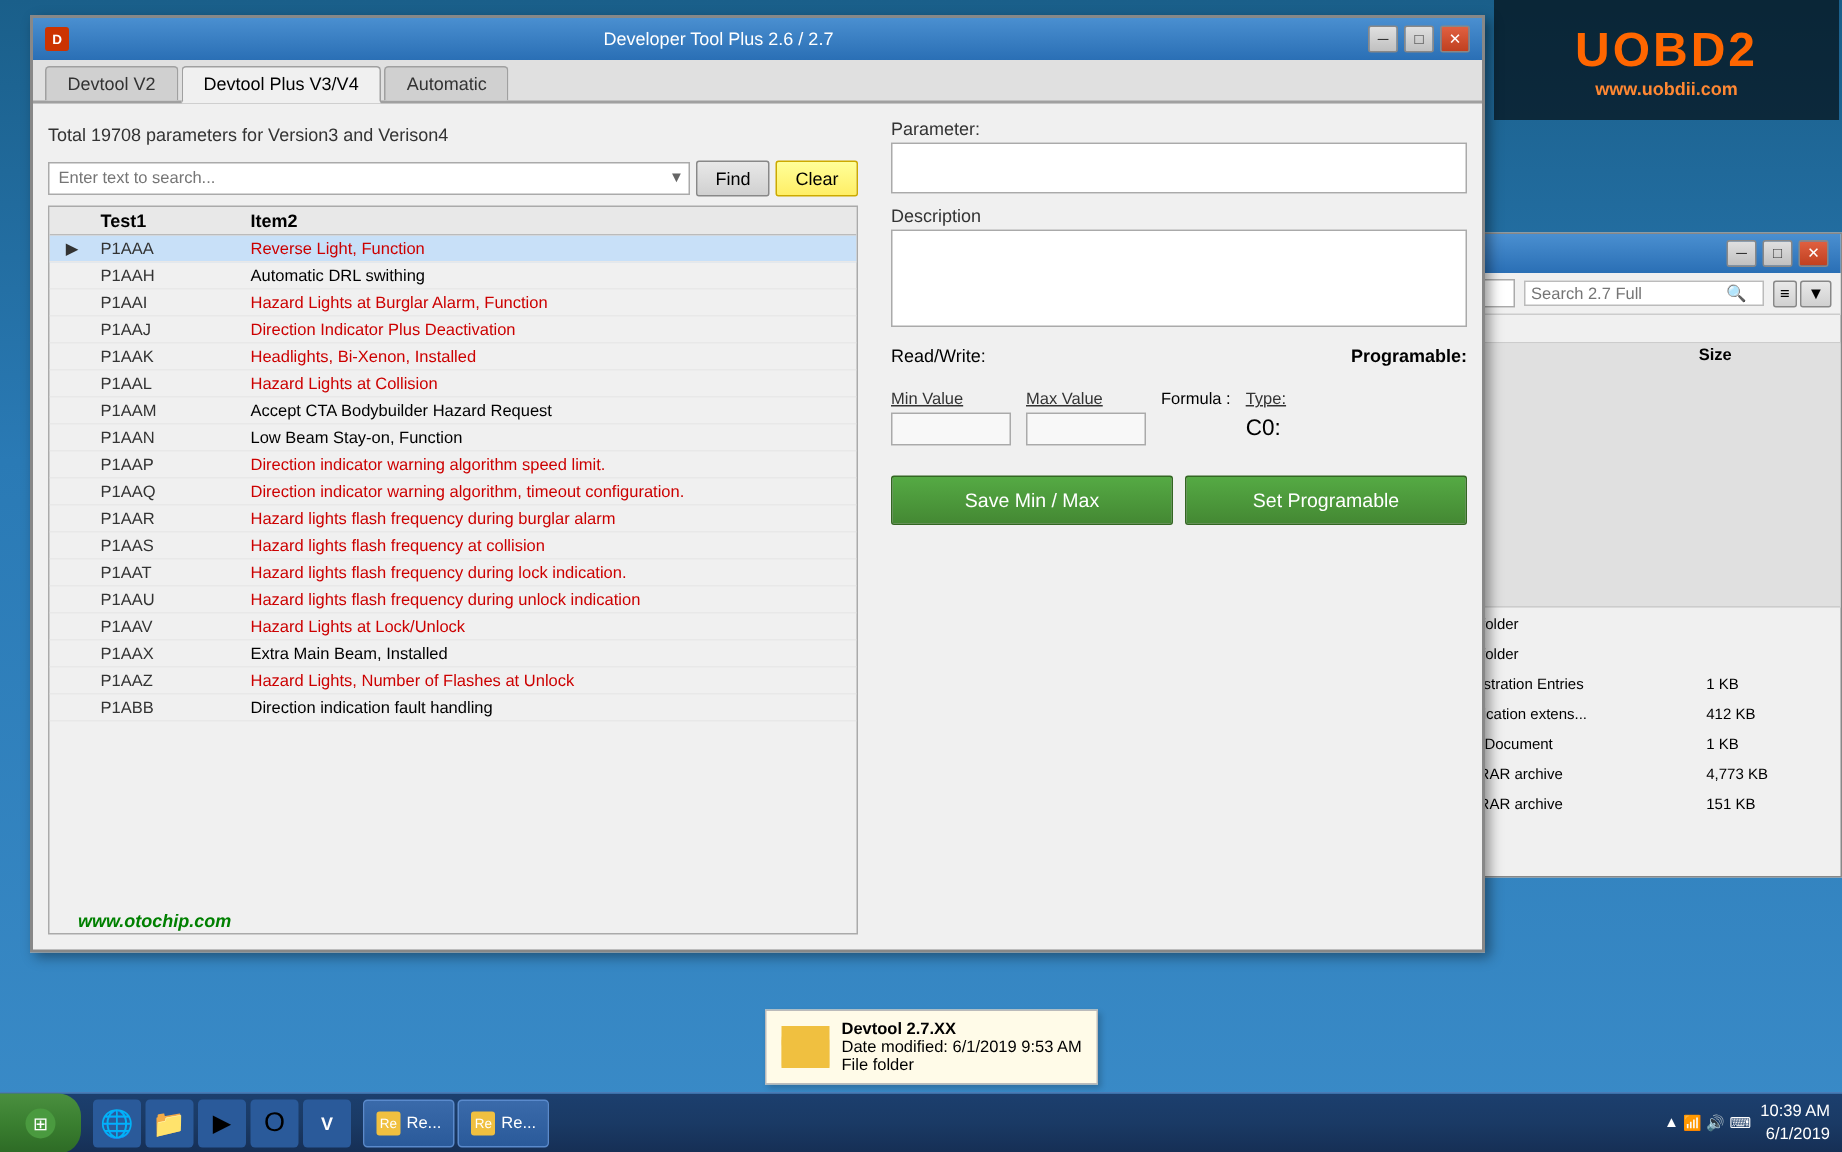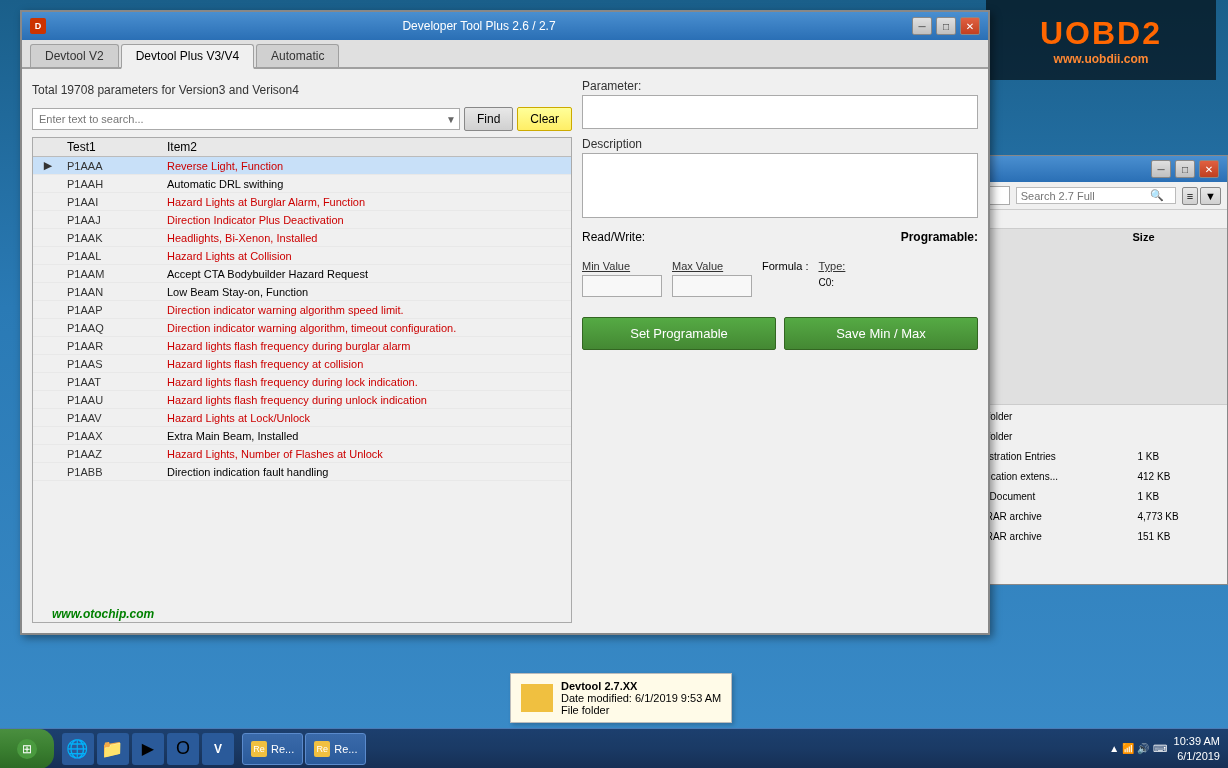--- a/index.html
+++ b/index.html
@@ -102,21 +102,21 @@
       text-align: right;
       color: white;
       font-size: 11px;
       line-height: 1.3;
     }
 
     
     .uobd2-watermark {
       position: absolute;
       top: 0;
-      right: 12px;
+      right: 2px;
       width: 230px;
       height: 80px;
       background: rgba(0,0,0,0.6);
       display: flex;
       flex-direction: column;
       align-items: center;
       justify-content: center;
       color: #ff6600;
       font-size: 28px;
       font-weight: bold;
@@ -306,21 +306,21 @@
       border-bottom: 2px solid #f0f0f0;
       margin-bottom: -2px;
       color: #000;
     }
 
     
     .content-area {
       display: flex;
       flex: 1;
       padding: 10px;
-      gap: 10px;
+      gap: 22px;
       overflow: hidden;
     }
 
     
     .left-panel {
       width: 540px;
       display: flex;
       flex-direction: column;
       gap: 6px;
     }
@@ -378,20 +378,21 @@
       display: flex;
       flex-direction: column;
     }
 
     .table-header {
       display: flex;
       background: #e8e8e8;
       border-bottom: 1px solid #bbb;
       font-size: 12px;
       padding: 2px 0;
+      font-weight: bold;
     }
 
     .table-header .col1 { width: 30px; }
     .table-header .col2 { width: 100px; padding-left: 4px; }
     .table-header .col3 { flex: 1; padding-left: 4px; }
 
     .table-body {
       flex: 1;
       overflow-y: auto;
       position: relative;
@@ -503,21 +504,21 @@
 
     .formula-label { font-size: 11px; }
 
     .type-section {
       display: flex;
       flex-direction: column;
       gap: 3px;
     }
 
     .c0-display {
-      font-size: 10px;
+      font-size: 15px;
       padding-top: 2px;
     }
 
     .green-btn {
       background: linear-gradient(180deg, #55aa44 0%, #448833 100%);
       color: white;
       border: 1px solid #336622;
       padding: 8px 16px;
       font-size: 13px;
       cursor: pointer;
@@ -824,22 +825,22 @@
           </div>
           <div class="type-section">
             <span class="value-label">Type:</span>
             <span class="c0-display">
               <span>C0:</span>
             </span>
           </div>
         </div>
 
         <div class="action-btns">
+          <button class="green-btn">Save Min / Max</button>
           <button class="green-btn">Set Programable</button>
-          <button class="green-btn">Save Min / Max</button>
         </div>
       </div>
     </div>
 
     <div class="otochip">
       <span>www.otochip.com</span>
     </div>
   </div>
 
   <div class="devtool-tooltip">

